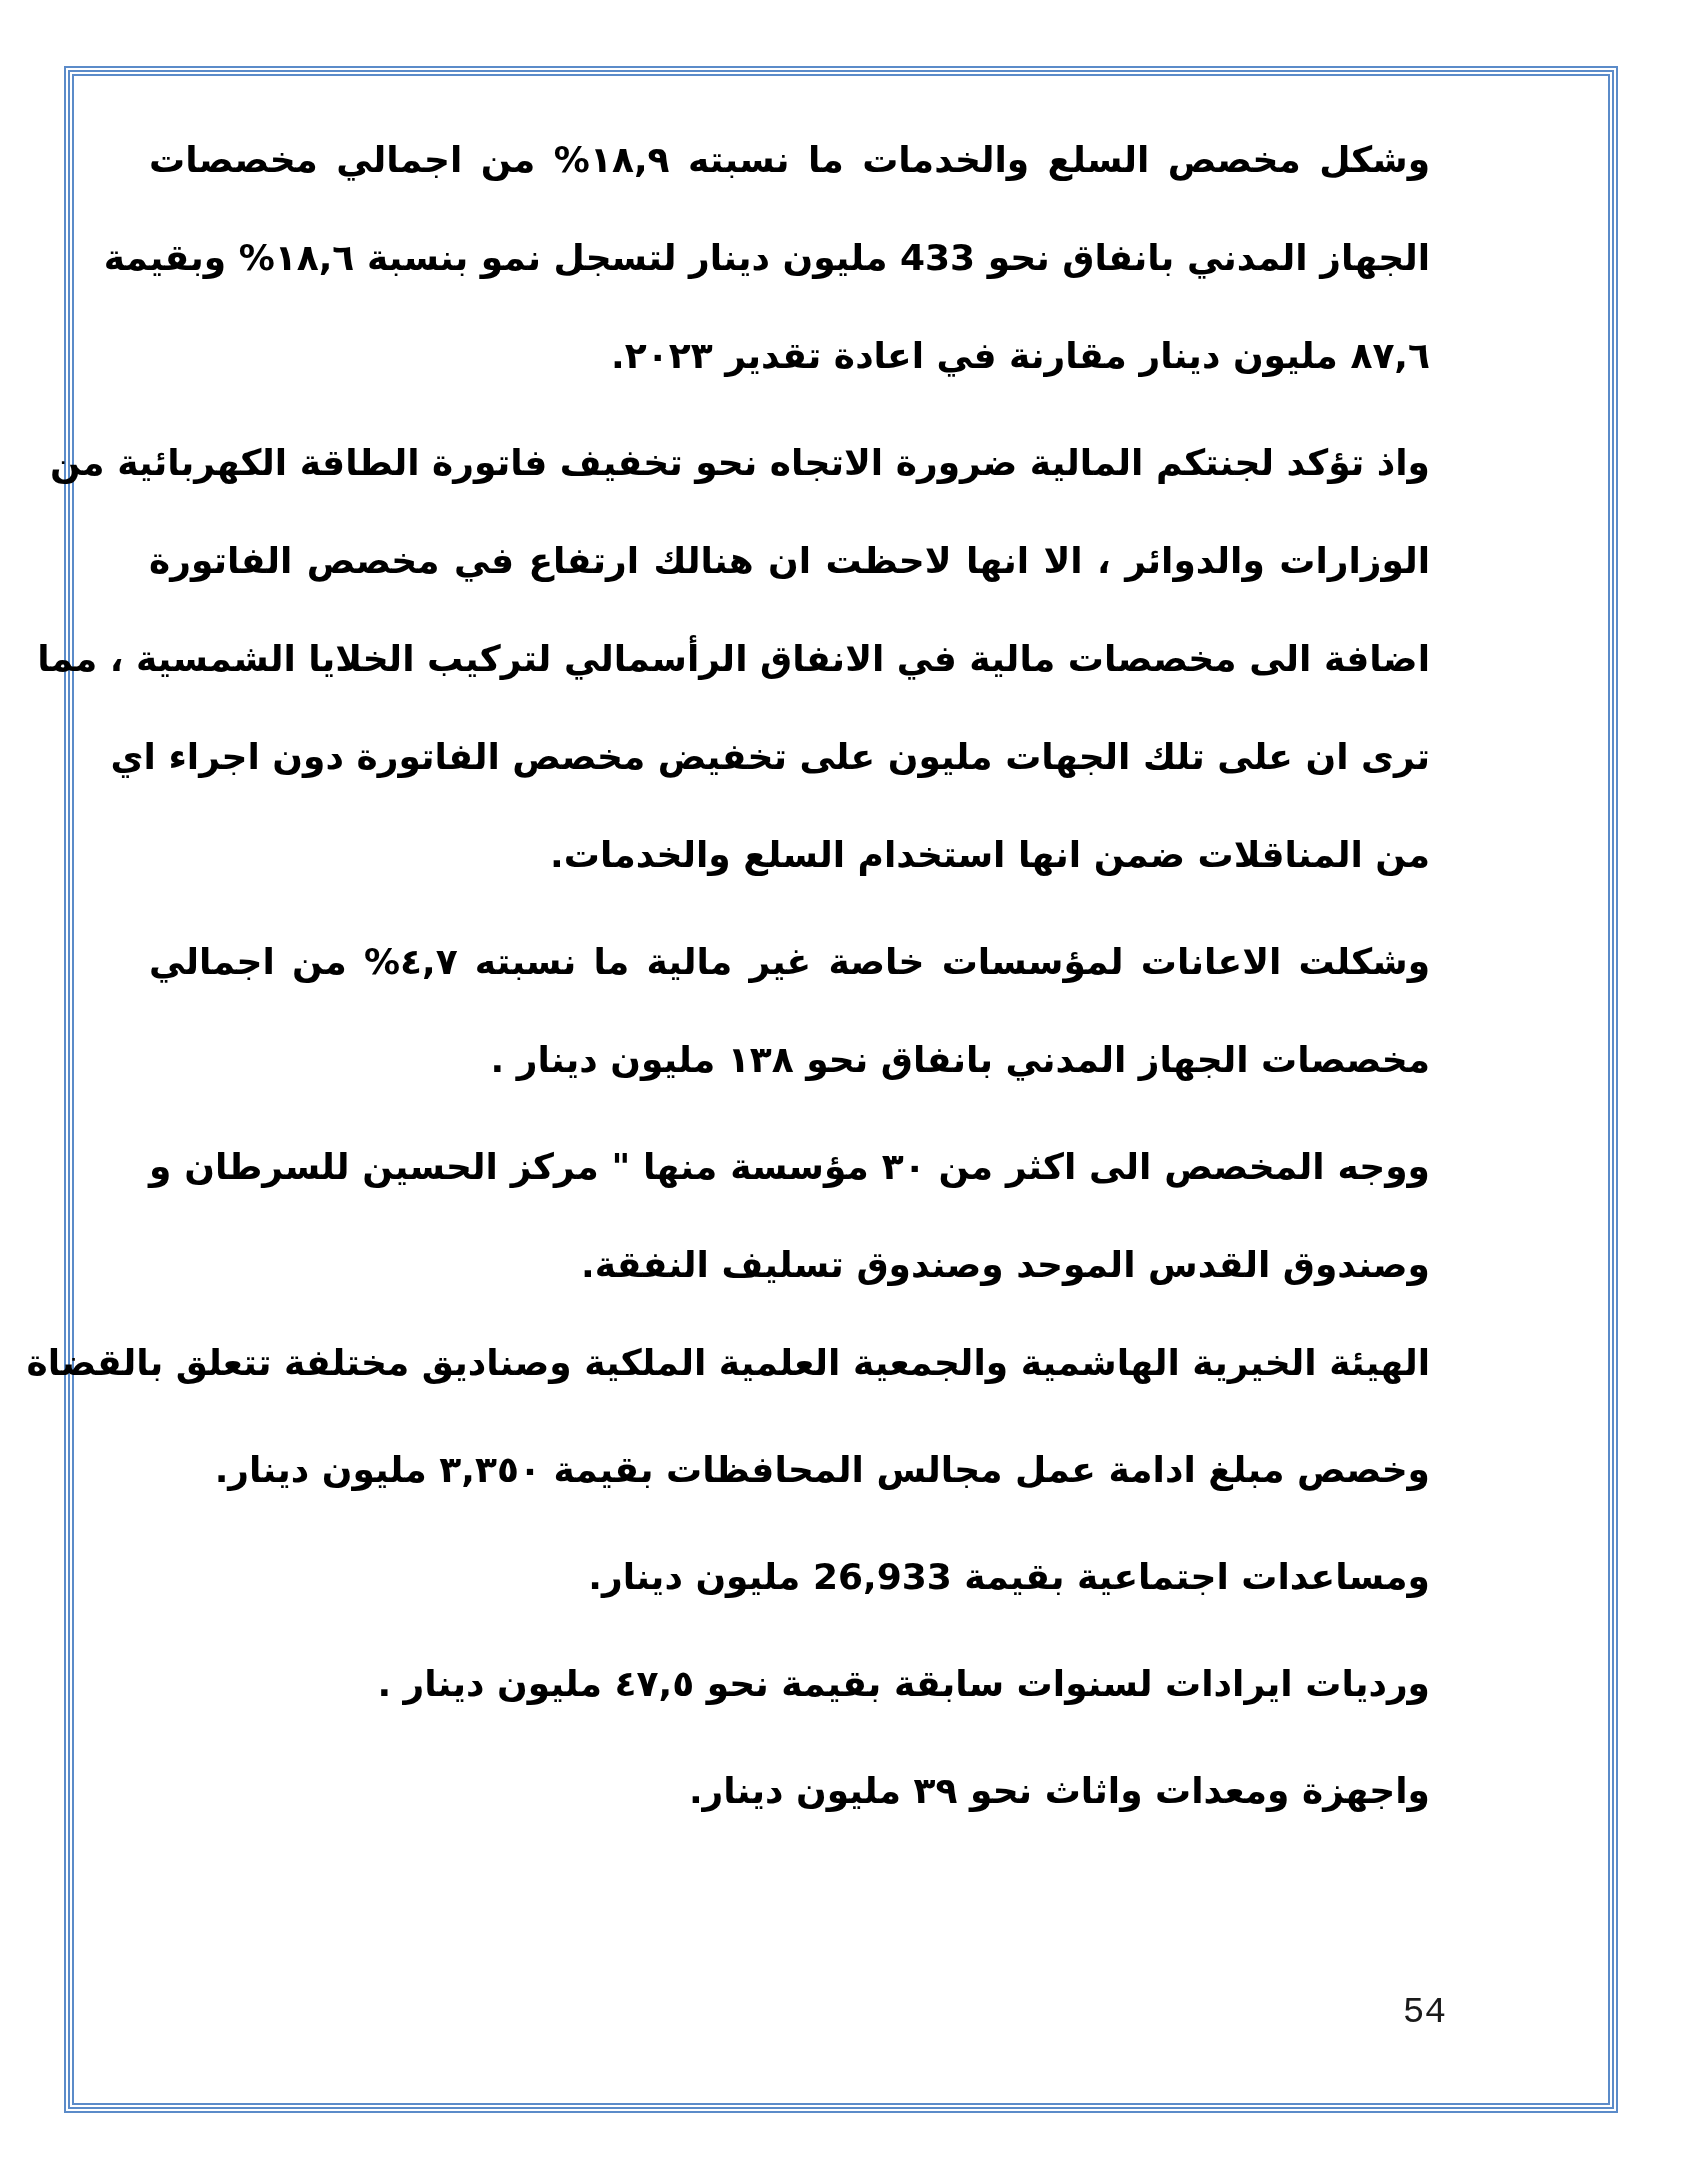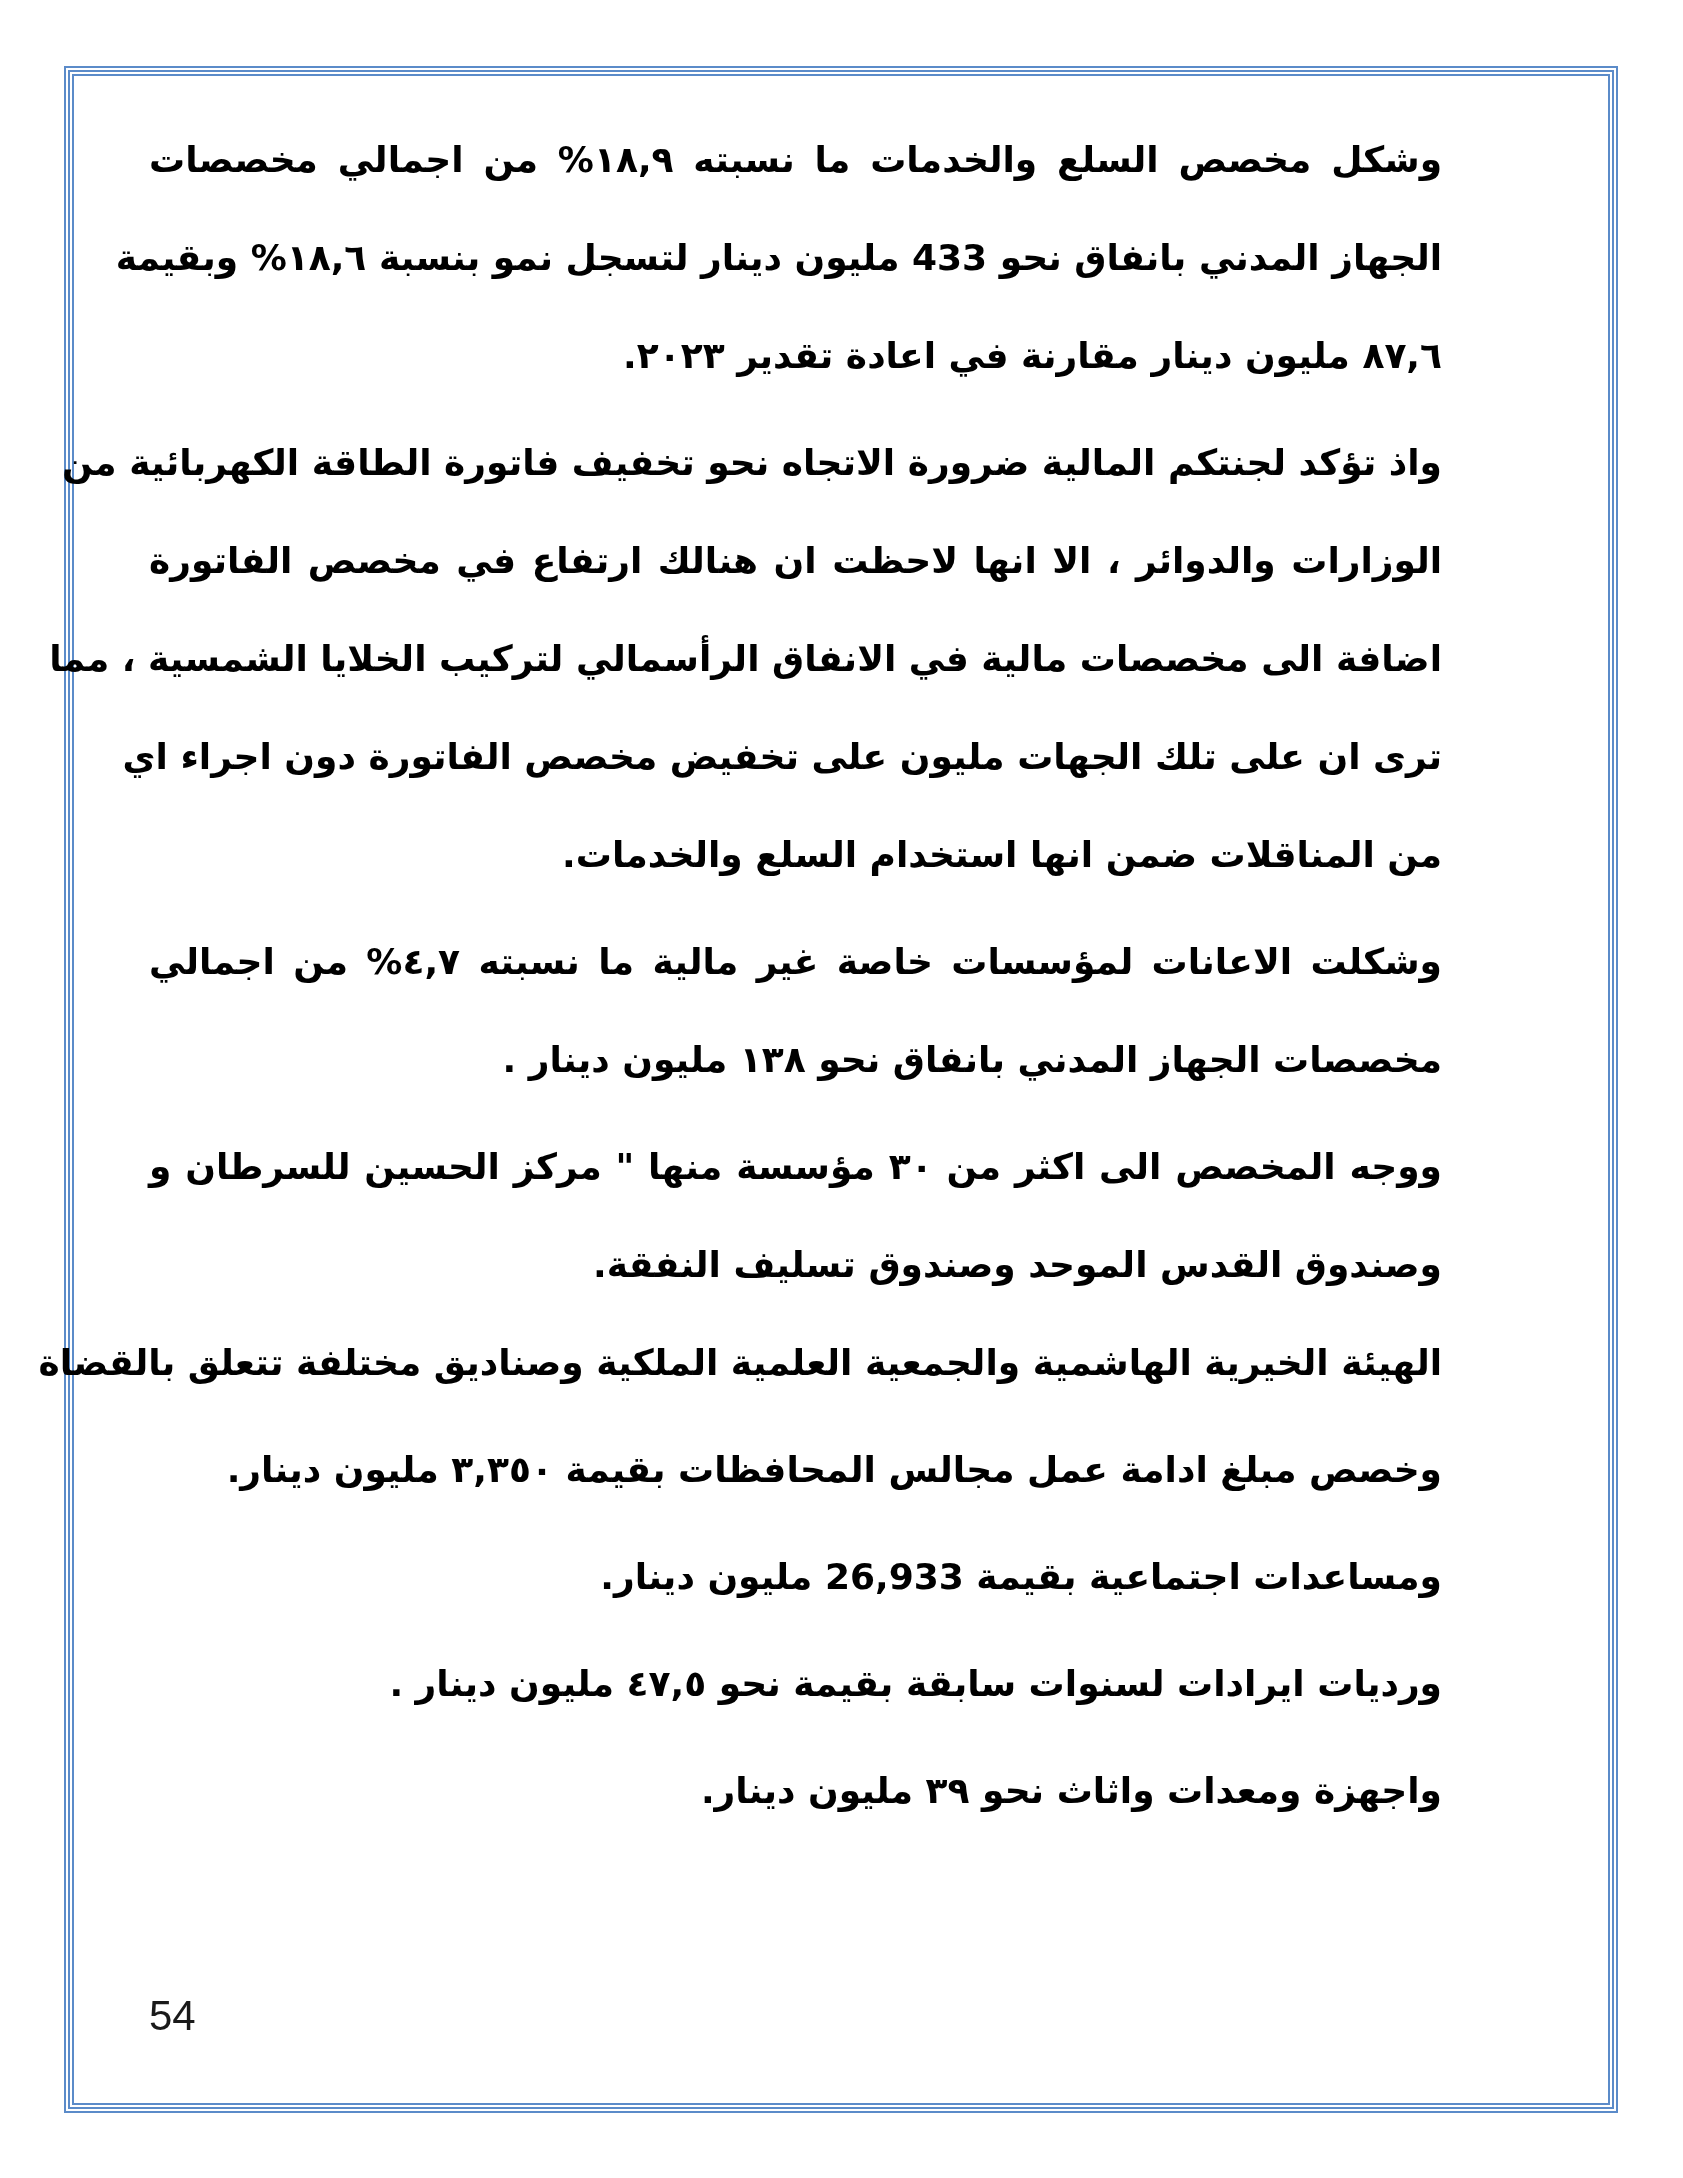--- a/index.html
+++ b/index.html
@@ -45,42 +45,42 @@
     position: absolute;
     top: 111px;
     left: 149px;
     width: 1297px;
     direction: rtl;
     font-size: 36px;
     font-weight: 700;
     letter-spacing: 0;
   }
 
-  .para { margin: 0 4px 9px 0; }
+  .para { margin: 0 16px 9px 0; }
 
   .line {
     height: 98px;
     line-height: 98px;
     white-space: nowrap;
     text-align: justify;
     overflow: visible;
   }
   
   .line.full { text-align-last: justify; }
   
   .line.end  { text-align-last: right; }
 
   .page-number {
     position: absolute;
     top: 1992px;
     left: 149px;
     width: 1297px;
-    text-align: left;
-    font-family: Liberation Sans, sans-serif;
-    font-size: 42px;
+    text-align: right;
+    font-family: Liberation Mono, monospace;
+    font-size: 36px;
     font-weight: 400;
     color: #1a1a1a;
   }
 </style>
 </head>
 <body>
 
 <div class="page">
 
   <div class="border-outer">

